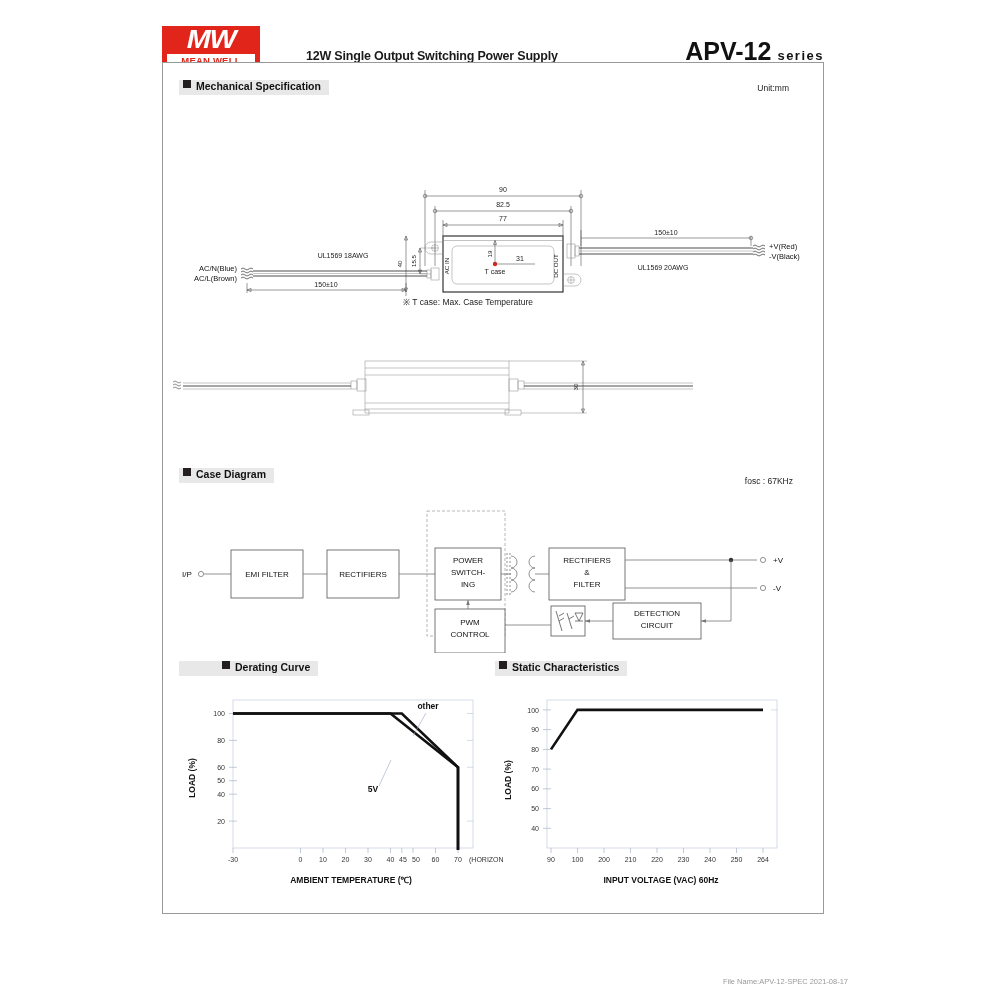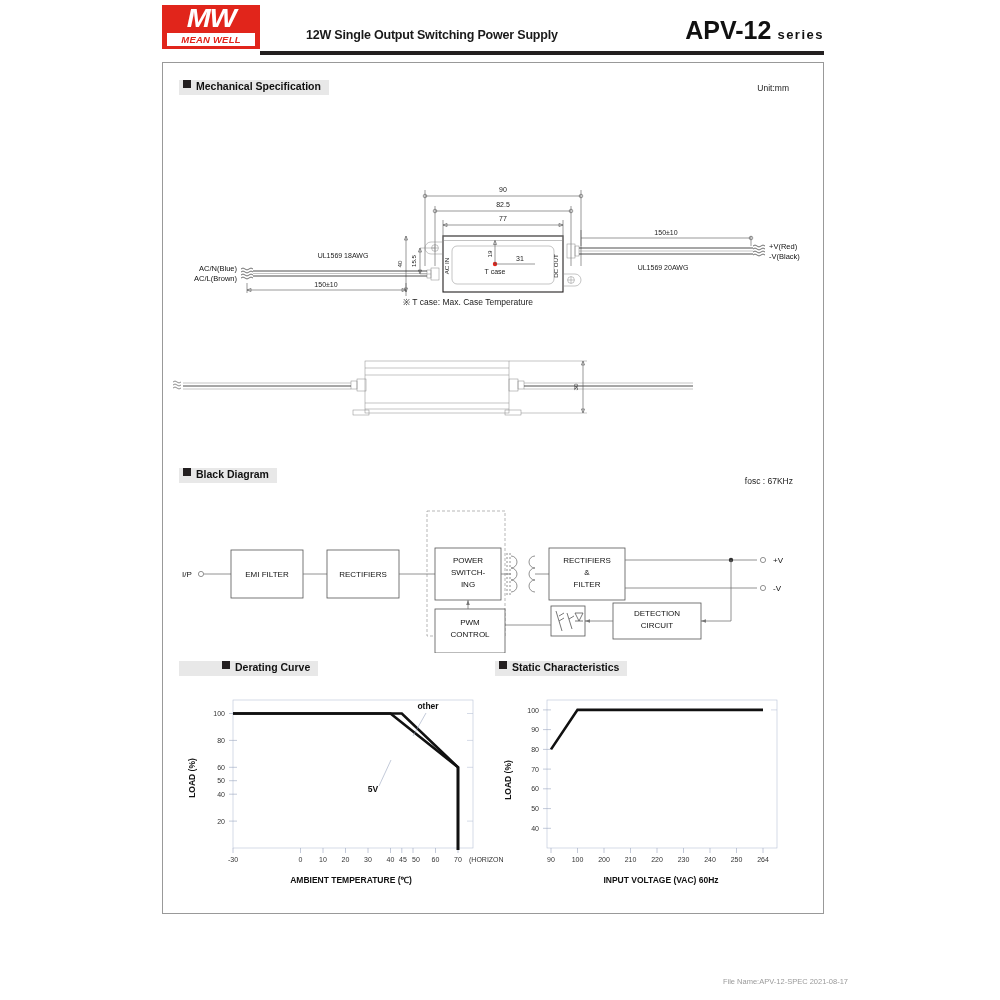--- a/index.html
+++ b/index.html
@@ -10,21 +10,21 @@
     font-family: "Liberation Sans", sans-serif;
   }
   #page {
     position: relative;
     width: 1000px; height: 1000px;
     overflow: hidden;
   }
 
   
   #header {
-    position: absolute; left: 162px; top: 5px; width: 662px; height: 48px;
+    position: absolute; left: 162px; top: 26px; width: 662px; height: 48px;
   }
   #logo-box {
     position: absolute; left: 0; top: 0; width: 98px; height: 44px;
     background: #E1251B;
     display: flex; flex-direction: column; align-items: center; justify-content: flex-start;
   }
   #logo-mw {
     color: #ffffff;
     font-weight: bold;
     font-size: 25px;
@@ -36,21 +36,20 @@
   }
   #logo-band {
     width: 88px; height: 13px;
     background: #ffffff;
     display: flex; align-items: center; justify-content: center;
     margin-top: 1px;
   }
   #logo-band span {
     color: #E1251B; font-weight: bold; font-size: 9.5px; letter-spacing: 0.2px;
     font-family: "Liberation Sans", sans-serif;
-    font-style: italic;
   }
   #header-subtitle {
     position: absolute; left: 108px; top: 23px;
     font-size: 12.5px; font-weight: bold; color: #1a1a1a;
     letter-spacing: -0.2px;
     margin-left: 36px;
   }
   #header-model {
     position: absolute; right: 0; top: 11px;
     text-align: right; white-space: nowrap;
@@ -282,21 +281,21 @@
       <line class="dl" x1="420" y1="8" x2="420" y2="60"></line>
       <path class="dl" d="M420,8 l-1.6,4 h3.2 z" fill="#555"></path>
       <path class="dl" d="M420,60 l-1.6,-4 h3.2 z" fill="#555"></path>
       <line class="thin" x1="346" y1="8" x2="424" y2="8"></line>
       <line class="thin" x1="358" y1="60" x2="424" y2="60"></line>
       <text class="dtxt-s" x="415" y="34" transform="rotate(-90 415 34)" text-anchor="middle">30</text>
     </svg>
 
     <div class="sect-title" style="left:16px; top:405px;">
       <span class="sq"></span>
-      <span>Black Diagram</span>
+      <span>Case Diagram</span>
     </div>
     <div class="unit-note" style="right:30px; top:413px;">fosc : 67KHz</div>
 
     <svg id="block-diagram" width="662" height="150" viewBox="0 0 662 150" style="position:absolute; left:0; top:440px;">
 
       <rect x="264" y="8" width="78" height="125" fill="none" stroke="#999" stroke-width="0.7" stroke-dasharray="3,2"></rect>
 
       <text class="blk-txt" x="24" y="74" text-anchor="middle">I/P</text>
       <circle cx="38" cy="71" r="2.6" fill="#fff" stroke="#777" stroke-width="0.8"></circle>
       <line class="wire" x1="41" y1="71" x2="68" y2="71"></line>

